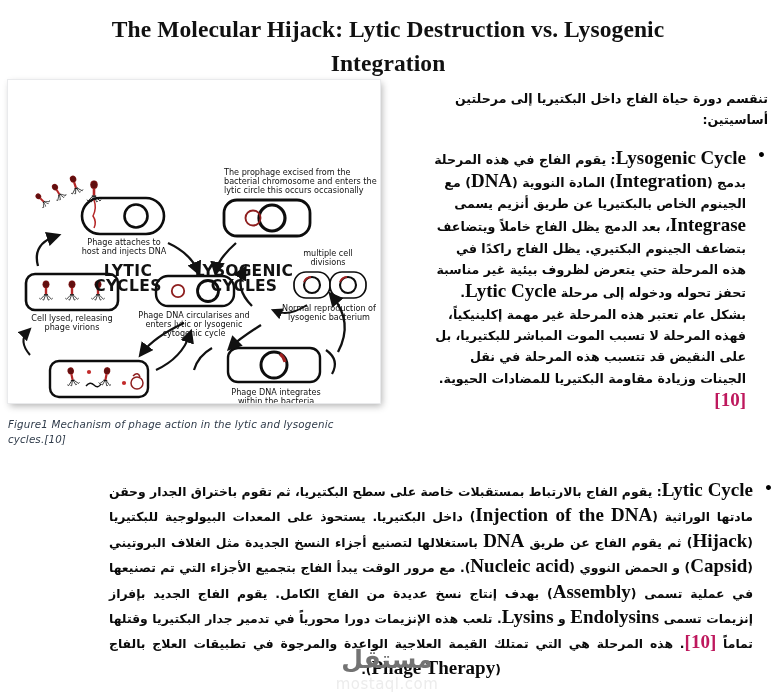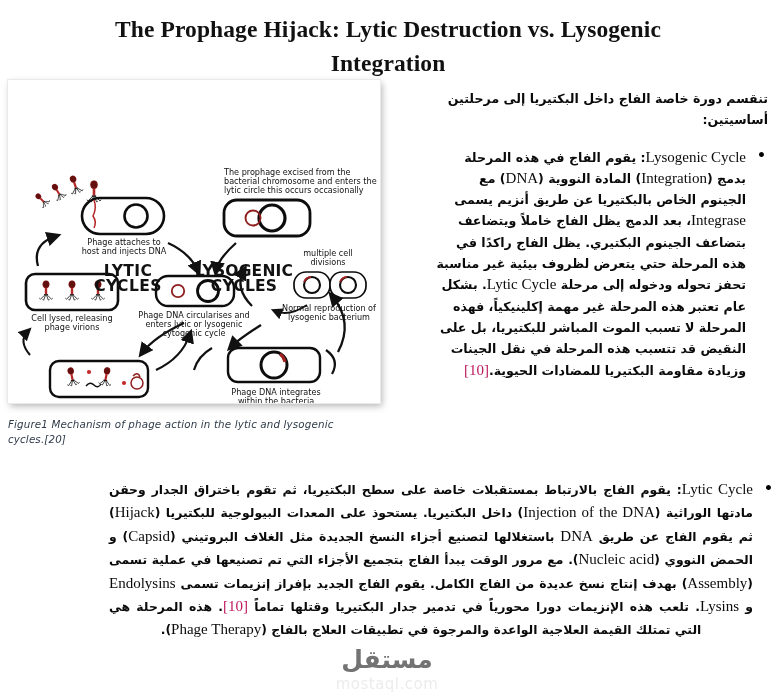--- a/index.html
+++ b/index.html
@@ -96,22 +96,22 @@
     content: "\2022";
     position: absolute;
     right: 2px;
     top: -2px;
     font-size: 14px;
     line-height: 21px;
     color: #000;
   }
   .lat {
     font-family: "Liberation Serif", serif;
-    font-weight: normal;
-    font-size: 15px;
+    font-weight: bold;
+    font-size: 19px;
     margin-top: 24px;
   }
   .ref {
     color: #be185d;
   }
 
   
   #bottom-block {
     position: absolute;
     left: 109px;
@@ -151,21 +151,21 @@
     font-family: "DejaVu Sans", sans-serif;
     font-size: 15px;
     color: #ececec;
     line-height: 18px;
     letter-spacing: 0.5px;
   }
 </style>
 </head>
 <body>
 
-<div id="doc-title">The Prophage Hijack: Lytic Destruction vs. Lysogenic Integration</div>
+<div id="doc-title">The Molecular Hijack: Lytic Destruction vs. Lysogenic Integration</div>
 
 <div id="figure-block">
   <div id="figure-frame">
     <svg id="figure-canvas" viewBox="0 0 372 323" xmlns="http://www.w3.org/2000/svg">
       <defs>
         <marker id="ah" markerWidth="7" markerHeight="7" refX="4" refY="3.2" orient="auto">
           <path d="M0,0 L6.5,3.2 L0,6.4 z" fill="#111"></path>
         </marker>
         <g id="phage-glyph">
           <ellipse cx="0" cy="-7.6" rx="3.9" ry="4.4" fill="#7d1414"></ellipse>
@@ -328,25 +328,25 @@
           <text x="60" y="392">Bacteria Host cell</text>
           <text x="148" y="397">Phage</text>
           <text x="222" y="392">Bacteria</text>
           <text x="222" y="401">chromosome</text>
           <text x="312" y="395">Prophage</text>
         </g>
       </g>
     </svg>
   </div>
 
-  <div id="figure-caption">Figure1   Mechanism of phage action in the lytic and lysogenic cycles.[20]</div>
+  <div id="figure-caption">Figure1   Mechanism of phage action in the lytic and lysogenic cycles.[10]</div>
 </div>
 
 <div id="arabic-col">
-  <p id="arabic-intro">تنقسم دورة خاصة الفاج داخل البكتيريا إلى مرحلتين أساسيتين:</p>
+  <p id="arabic-intro">تنقسم دورة حياة الفاج داخل البكتيريا إلى مرحلتين أساسيتين:</p>
 
   <div class="bullet-list">
     <div class="bullet-item">
       <span class="lat">Lysogenic Cycle</span><span>: يقوم الفاج في هذه المرحلة بدمج (</span><span class="lat">Integration</span><span>) المادة النووية (</span><span class="lat">DNA</span><span>) مع الجينوم الخاص بالبكتيريا عن طريق أنزيم يسمى </span><span class="lat">Integrase</span><span>، بعد الدمج يظل الفاج خاملاً ويتضاعف بتضاعف الجينوم البكتيري. يظل الفاج راكدًا في هذه المرحلة حتي يتعرض لظروف بيئية غير مناسبة تحفز تحوله ودخوله إلى مرحلة </span><span class="lat">Lytic Cycle</span><span>. بشكل عام تعتبر هذه المرحلة غير مهمة إكلينيكياً، فهذه المرحلة لا تسبب الموت المباشر للبكتيريا، بل على النقيض قد تتسبب هذه المرحلة في نقل الجينات وزيادة مقاومة البكتيريا للمضادات الحيوية.</span><span class="ref lat">[10]</span>
     </div>
   </div>
 </div>
 
 <div id="bottom-block">
   <div class="bullet-item">

